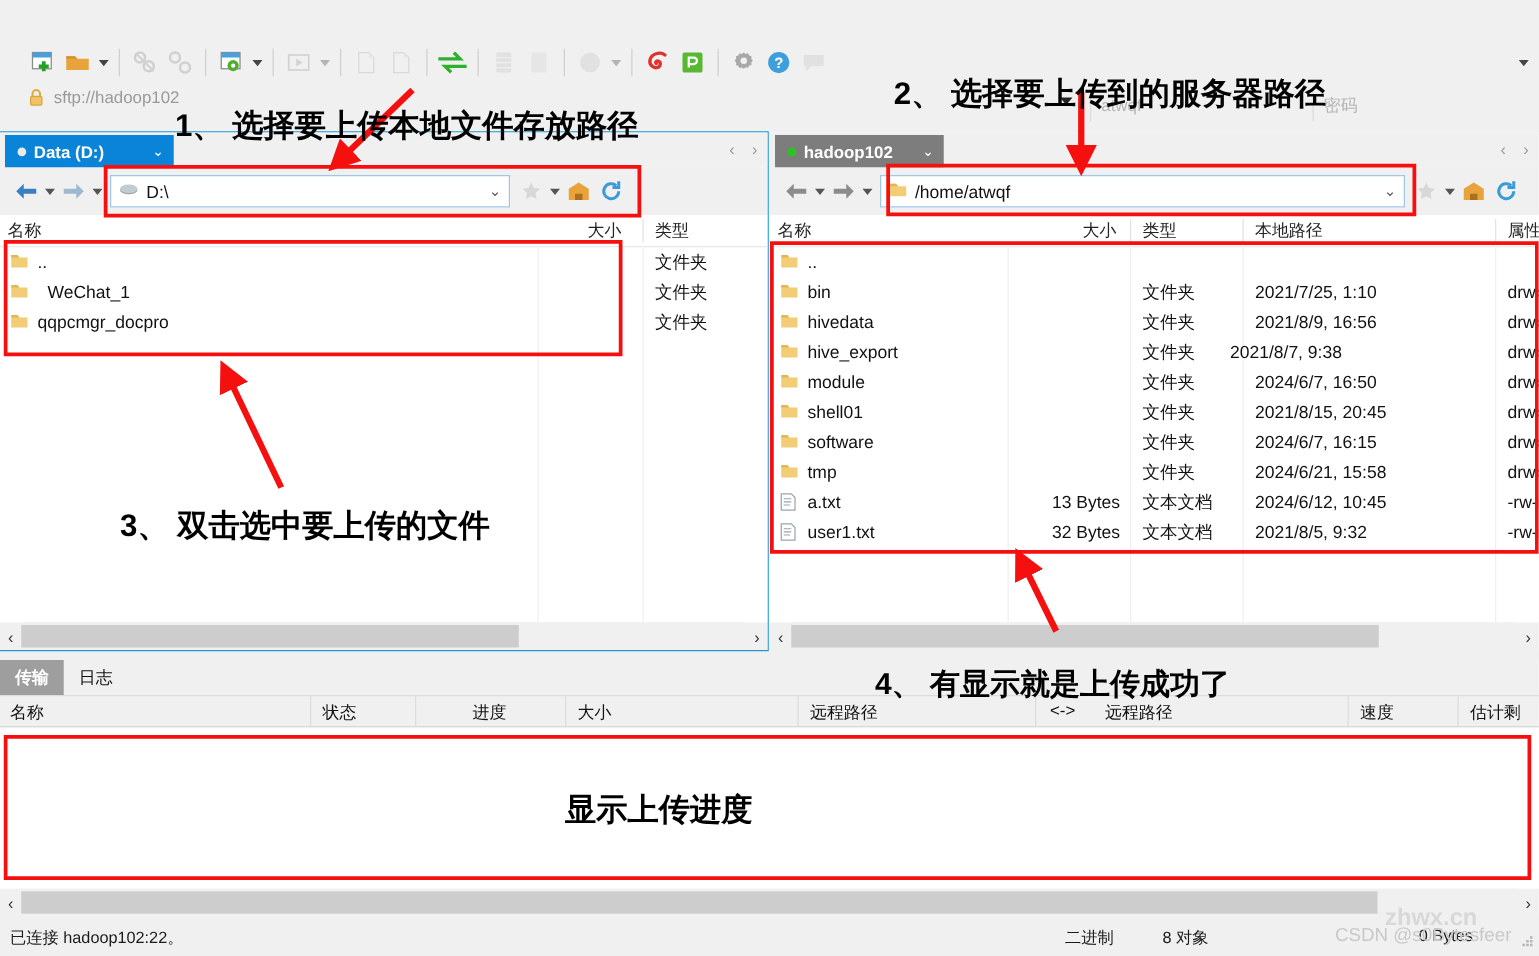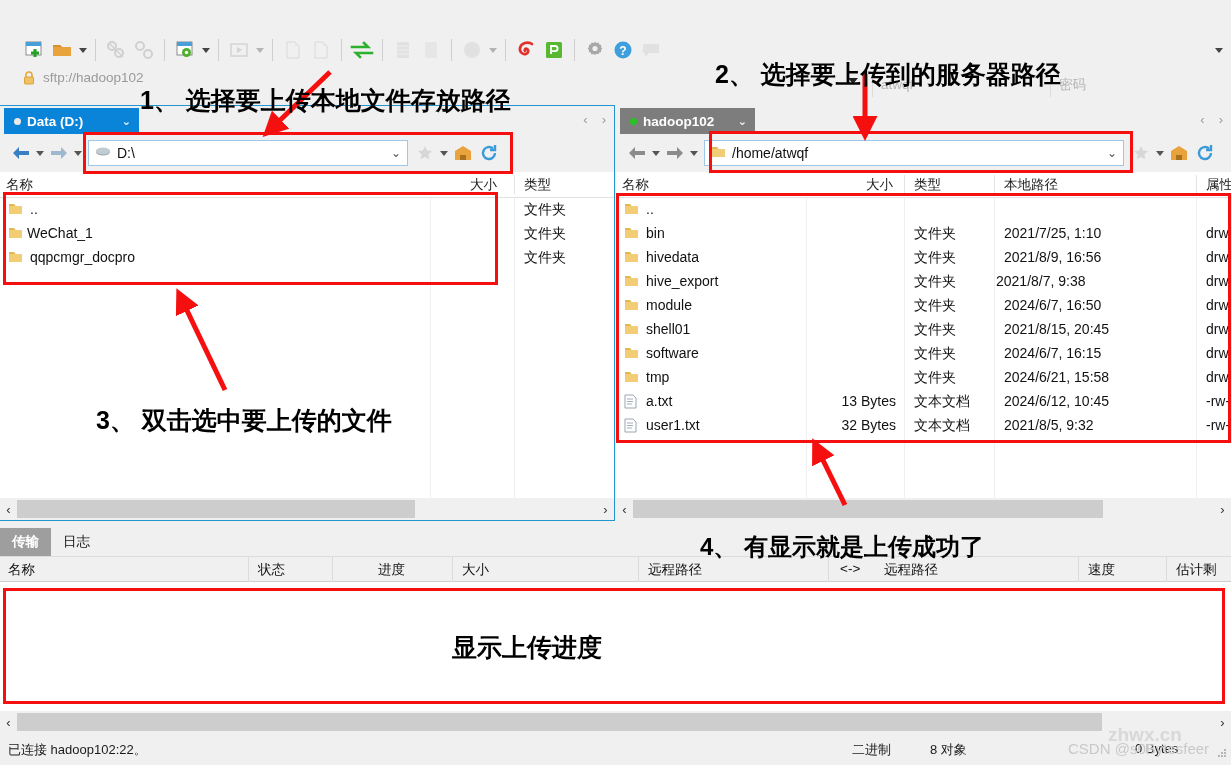--- a/index.html
+++ b/index.html
@@ -369,21 +369,21 @@
         <span class="c" style="left:30px">..</span>
         <span class="c" style="left:524px">文件夹</span>
       </div>
       <div class="row">
         <span class="ic" style="left:8px">
           <svg width="15" height="14" viewBox="0 0 15 14">
               <path d="M1 2h5l1.4 2H14v8H1z" fill="#f2cd76"></path>
               <path d="M1 2h5l1.4 2H1z" fill="#e2b857"></path>
             </svg>
         </span>
-        <span class="c" style="left:27px">WeChat_1</span>
+        <span class="c" style="left:38px">WeChat_1</span>
         <span class="c" style="left:524px">文件夹</span>
       </div>
       <div class="row">
         <span class="ic" style="left:8px">
           <svg width="15" height="14" viewBox="0 0 15 14">
               <path d="M1 2h5l1.4 2H14v8H1z" fill="#f2cd76"></path>
               <path d="M1 2h5l1.4 2H1z" fill="#e2b857"></path>
             </svg>
         </span>
         <span class="c" style="left:30px">qqpcmgr_docpro</span>
@@ -511,21 +511,21 @@
         <span class="c" style="left:388px">2021/8/9, 16:56</span>
         <span class="c" style="left:590px">drwx</span>
       </div>
       <div class="row">
         <span class="ic" style="left:8px"><svg width="15" height="14" viewBox="0 0 15 14">
               <path d="M1 2h5l1.4 2H14v8H1z" fill="#f2cd76"></path>
               <path d="M1 2h5l1.4 2H1z" fill="#e2b857"></path>
             </svg></span>
         <span class="c" style="left:30px">hive_export</span>
         <span class="c" style="left:298px">文件夹</span>
-        <span class="c" style="left:380px">2021/8/7, 9:38</span>
+        <span class="c" style="left:368px">2021/8/7, 9:38</span>
         <span class="c" style="left:590px">drwx</span>
       </div>
       <div class="row">
         <span class="ic" style="left:8px"><svg width="15" height="14" viewBox="0 0 15 14">
               <path d="M1 2h5l1.4 2H14v8H1z" fill="#f2cd76"></path>
               <path d="M1 2h5l1.4 2H1z" fill="#e2b857"></path>
             </svg></span>
         <span class="c" style="left:30px">module</span>
         <span class="c" style="left:298px">文件夹</span>
         <span class="c" style="left:388px">2024/6/7, 16:50</span>

